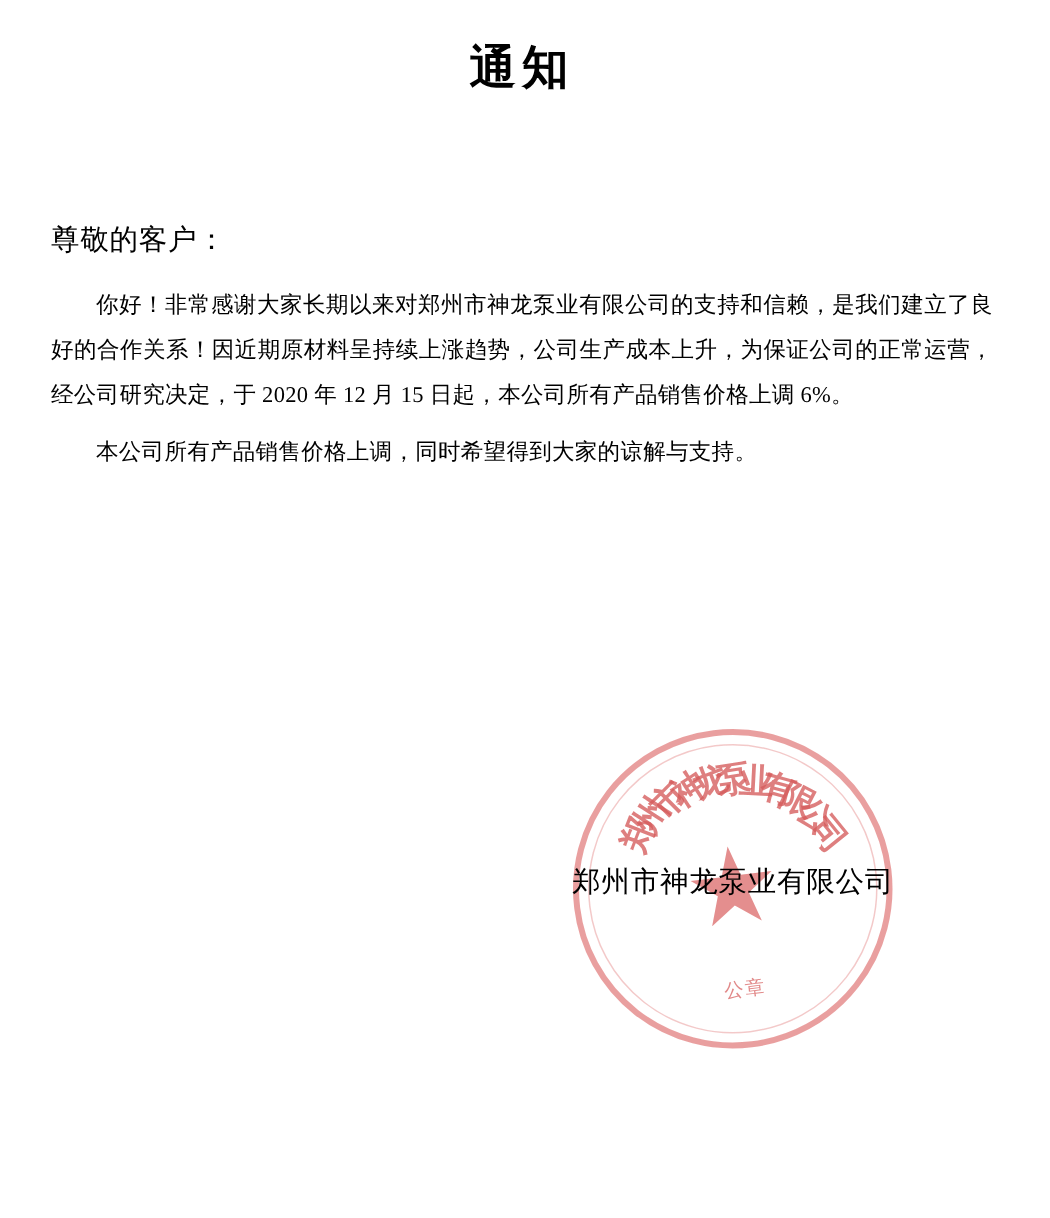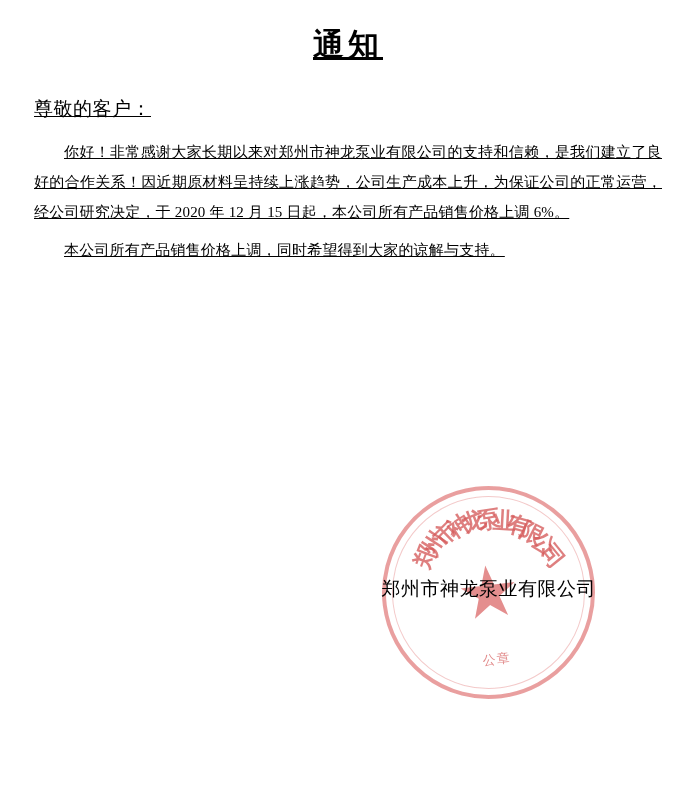--- a/index.html
+++ b/index.html
@@ -14,35 +14,34 @@
     overflow: hidden;
     font-family: "Liberation Serif", "DejaVu Serif", serif;
     color: #000000;
   }
 
   .page {
     position: relative;
     width: 696px;
     height: 812px;
     box-sizing: border-box;
-    text-decoration: underline;
   }
 
   .doc-title {
     text-align: center;
     font-size: 31px;
     font-weight: bold;
     letter-spacing: 4px;
     margin: 0;
     padding-top: 24px;
     font-family: "Liberation Sans", "DejaVu Sans", sans-serif;
   }
 
   .body-block {
-    margin-top: 28px;
+    margin-top: 80px;
     padding: 0 34px 0 34px;
   }
 
   .salutation {
     font-size: 19px;
     line-height: 1.55;
     letter-spacing: 0.5px;
     margin: 0 0 14px 0;
   }
 

